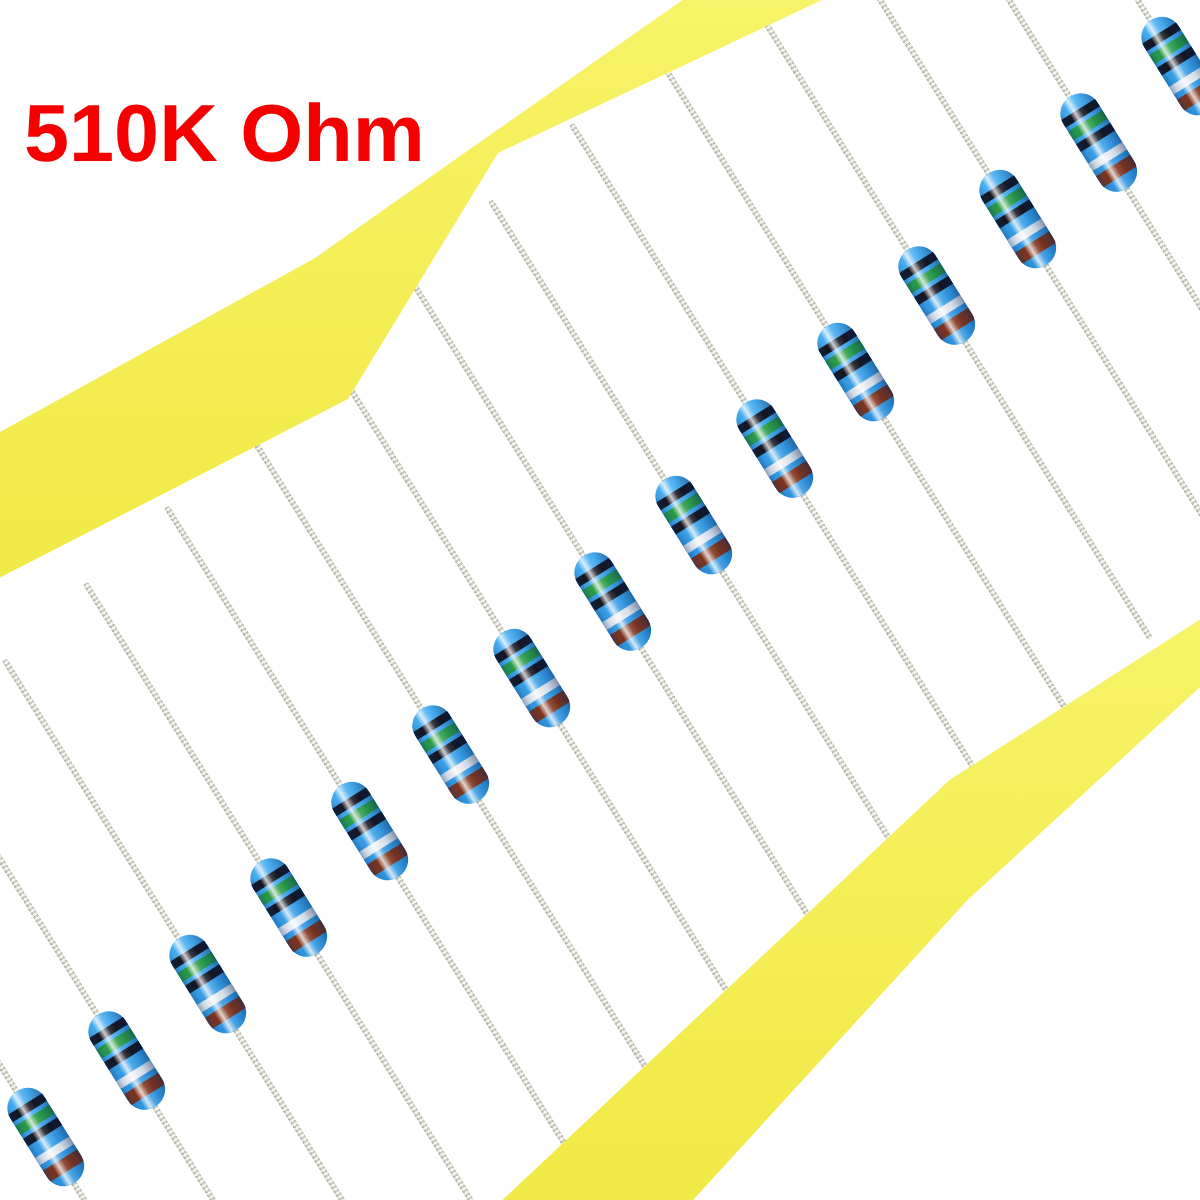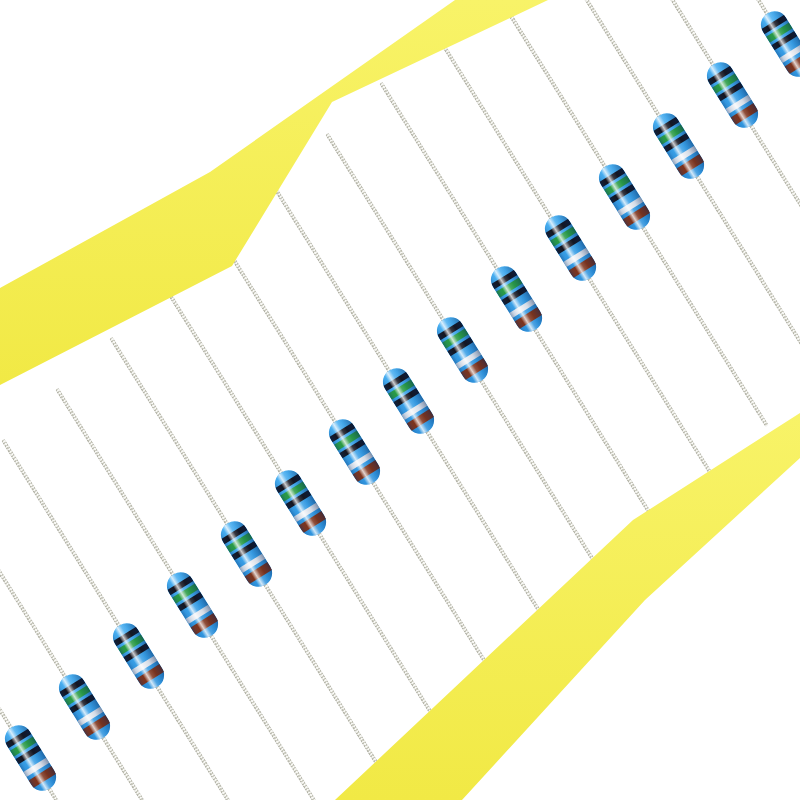--- a/index.html
+++ b/index.html
@@ -69,20 +69,21 @@
     position: absolute;
     left: 0; top: 0;
     z-index: 5;
   }
 </style>
 </head>
 <body>
 
 <div id="stage">
 
+  <div id="resistance-label" style="color: rgb(244, 0, 0);">510K Ohm</div>
 
   <div id="strip">
       <div class="wire" style="height: 525px; left: 784px; top: -211px; transform-origin: 2px 255px; transform: rotate(-32deg);"></div>
       <div class="res-body" style="left: 772.5px; top: 8px; transform: rotate(-32deg);">
         <div class="band" style="top: 10px; height: 6px; background: rgb(21, 21, 31);"></div>
         <div class="band" style="top: 19px; height: 6.5px; background: rgb(42, 156, 69);"></div>
         <div class="band" style="top: 28.5px; height: 6.5px; background: rgb(21, 21, 31);"></div>
         <div class="band" style="top: 44px; height: 5.5px; background: rgb(227, 231, 238);"></div>
         <div class="band" style="top: 54px; height: 9px; background: rgb(126, 51, 27);"></div>
         <div class="sheen"></div>

